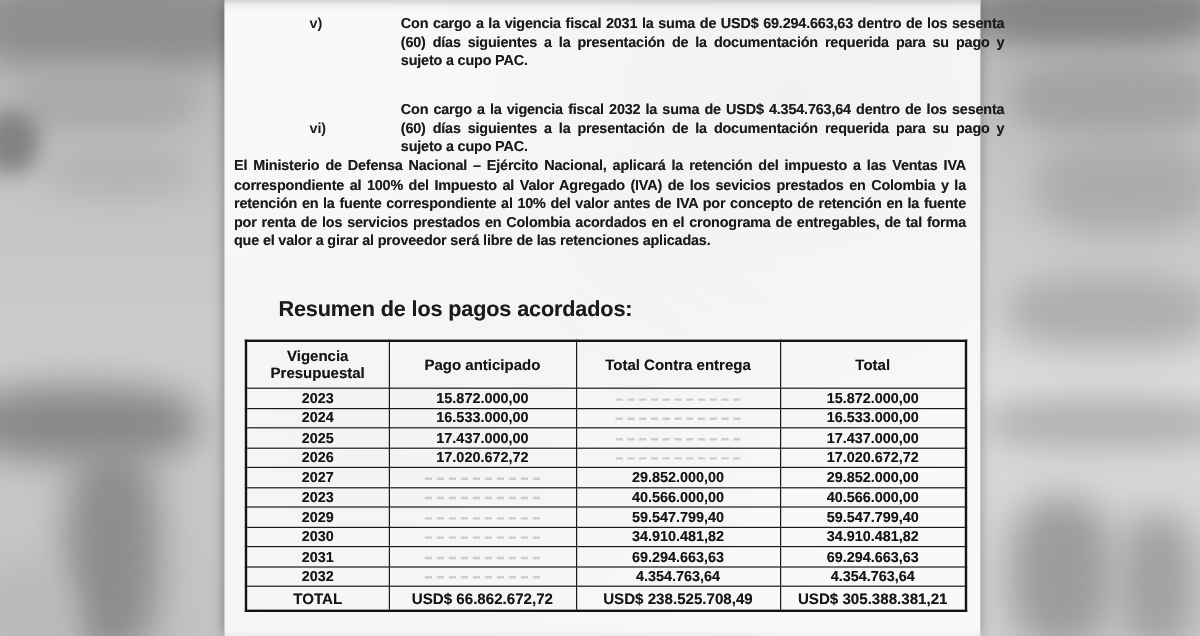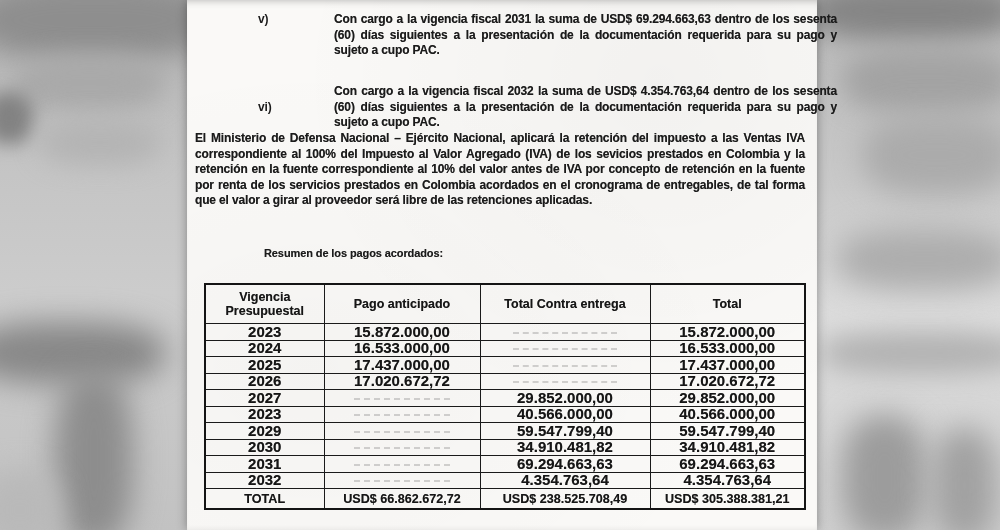--- a/index.html
+++ b/index.html
@@ -27,32 +27,32 @@
   .clause .marker{width:44px;font-size:12px;font-weight:700;}
   .clause .ctext{width:503px;font-size:12px;font-weight:700;line-height:15.6px;
                  text-align:justify;text-shadow:0 0 0.5px rgba(20,20,20,0.55);margin-left:32px;}
   #clause-v{left:71px;top:12px;}
   #clause-vi{left:71px;top:84px;align-items:center;}
 
   .para{position:absolute;left:8px;top:131px;width:610px;font-size:12px;font-weight:700;
         line-height:15.6px;text-align:justify;letter-spacing:-0.15px;
         text-shadow:0 0 0.5px rgba(20,20,20,0.55);}
 
-  .summary{position:absolute;left:45px;top:247px;font-size:11px;font-weight:700;
-           letter-spacing:-0.1px;text-shadow:0 0 0.5px rgba(20,20,20,0.5);margin-left:32px;}
+  .summary{position:absolute;left:45px;top:247px;font-size:18px;font-weight:700;
+           letter-spacing:-0.1px;text-shadow:0 0 0.5px rgba(20,20,20,0.5);}
 
   
   .tblwrap{position:absolute;left:17px;top:283px;}
   table{border-collapse:collapse;width:600px;table-layout:fixed;
         border:2.5px solid #141414;}
   col.c1{width:119px;} col.c2{width:156px;} col.c3{width:170px;} col.c4{width:155px;}
   th,td{border:1.5px solid #1a1a1a;padding:0;text-align:center;
         font-weight:700;color:#161616;text-shadow:0 0 0.5px rgba(20,20,20,0.5);}
   thead th{height:38px;font-size:12.5px;line-height:14px;}
-  tbody td{height:15.5px;font-size:15px;line-height:12px;}
+  tbody td{height:15.5px;font-size:12px;line-height:12px;}
   tfoot td{height:19px;font-size:12.6px;}
   
   td.num span:empty::after{content:"";display:inline-block;width:62%;height:0;
         border-top:2px dashed rgba(0,0,0,0.16);vertical-align:middle;}
 </style>
 </head>
 <body>
 
 <div class="scene">
 

